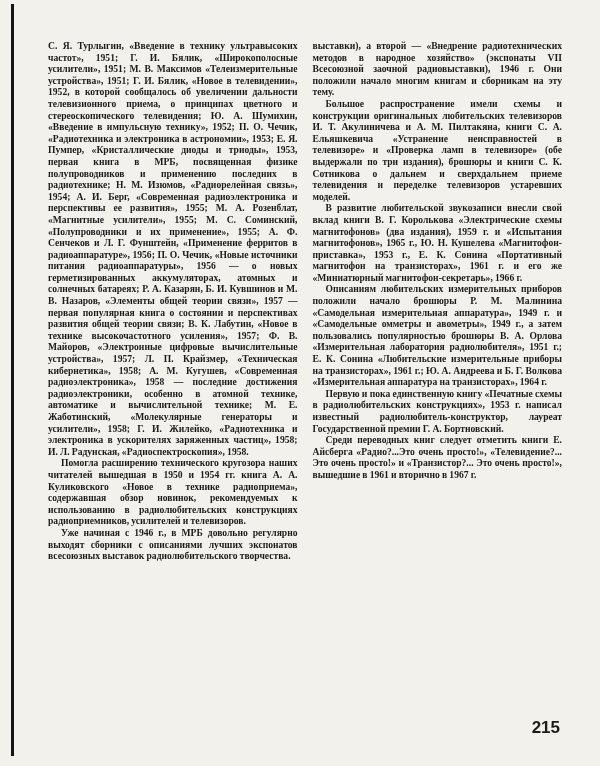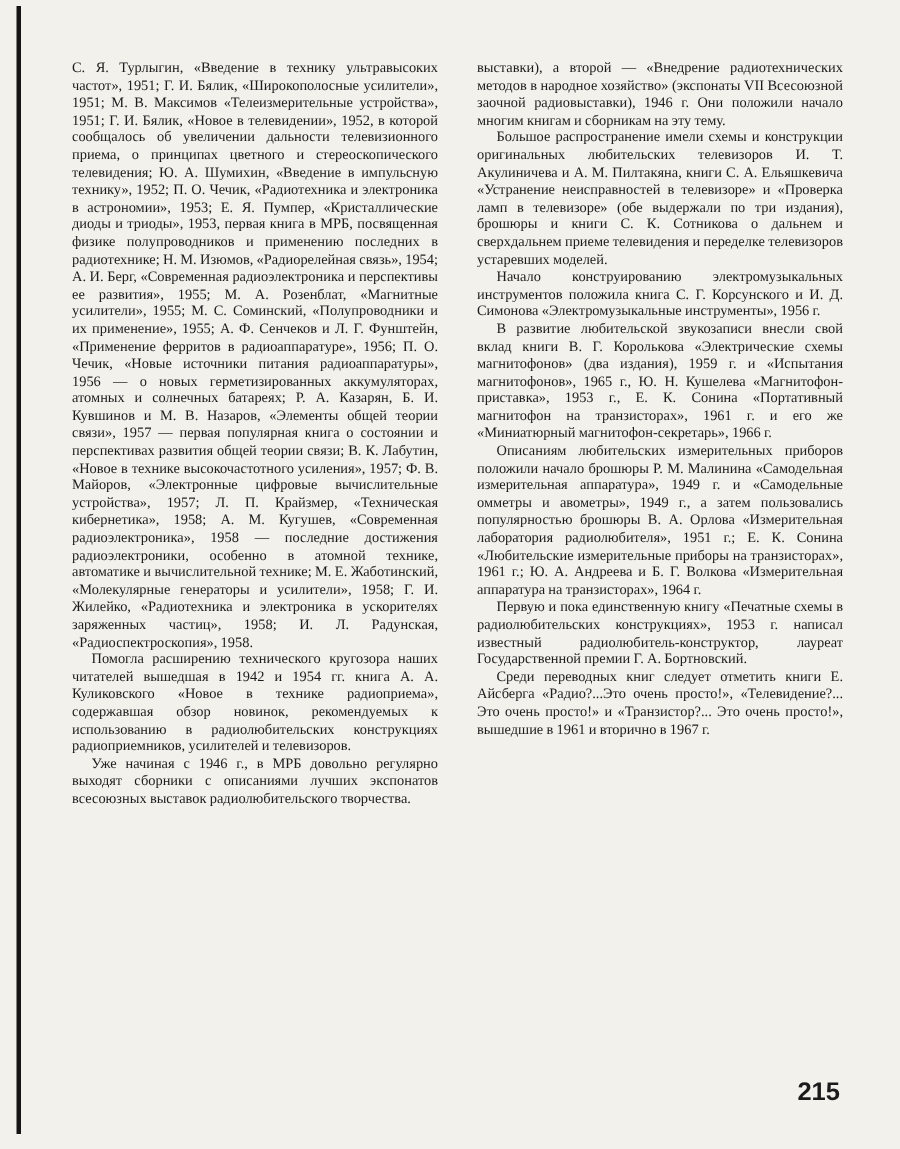--- a/index.html
+++ b/index.html
@@ -24,21 +24,22 @@
     .gutter-line {
       position: absolute;
       left: 11px;
       top: 4px;
       width: 3px;
       height: 752px;
       background: #151515;
     }
     .columns {
       display: flex;
-      gap: 26px;
+      gap: 15px;
+      font-weight: bold;
     }
     .col {
       width: 250px;
       font-size: 9.6px;
       line-height: 11.6px;
       text-align: justify;
       color: #1b1b1b;
       hyphens: auto;
       -webkit-hyphens: auto;
       word-spacing: -0.2px;
@@ -62,28 +63,27 @@
   </style>
 </head>
 <body>
 
 <div class="page">
   <div class="gutter-line"></div>
 
   <div class="columns">
     <div class="col">
       <p class="cont">С. Я. Турлыгин, «Введение в технику ультравысоких частот», 1951; Г. И. Бялик, «Широкополосные усилители», 1951; М. В. Максимов «Телеизмерительные устройства», 1951; Г. И. Бялик, «Новое в телевидении», 1952, в которой сообщалось об увеличении дальности телевизионного приема, о принципах цветного и стереоскопического телевидения; Ю. А. Шумихин, «Введение в импульсную технику», 1952; П. О. Чечик, «Радиотехника и электроника в астрономии», 1953; Е. Я. Пумпер, «Кристаллические диоды и триоды», 1953, первая книга в МРБ, посвященная физике полупроводников и применению последних в радиотехнике; Н. М. Изюмов, «Радиорелейная связь», 1954; А. И. Берг, «Современная радиоэлектроника и перспективы ее развития», 1955; М. А. Розенблат, «Магнитные усилители», 1955; М. С. Соминский, «Полупроводники и их применение», 1955; А. Ф. Сенчеков и Л. Г. Фунштейн, «Применение ферритов в радиоаппаратуре», 1956; П. О. Чечик, «Новые источники питания радиоаппаратуры», 1956 — о новых герметизированных аккумуляторах, атомных и солнечных батареях; Р. А. Казарян, Б. И. Кувшинов и М. В. Назаров, «Элементы общей теории связи», 1957 — первая популярная книга о состоянии и перспективах развития общей теории связи; В. К. Лабутин, «Новое в технике высокочастотного усиления», 1957; Ф. В. Майоров, «Электронные цифровые вычислительные устройства», 1957; Л. П. Крайзмер, «Техническая кибернетика», 1958; А. М. Кугушев, «Современная радиоэлектроника», 1958 — последние достижения радиоэлектроники, особенно в атомной технике, автоматике и вычислительной технике; М. Е. Жаботинский, «Молекулярные генераторы и усилители», 1958; Г. И. Жилейко, «Радиотехника и электроника в ускорителях заряженных частиц», 1958; И. Л. Радунская, «Радиоспектроскопия», 1958.</p>
-      <p>Помогла расширению технического кругозора наших читателей вышедшая в 1942 и 1954 гг. книга А. А. Куликовского «Новое в технике радиоприема», содержавшая обзор новинок, рекомендуемых к использованию в радиолюбительских конструкциях радиоприемников, усилителей и телевизоров.</p>
+      <p>Помогла расширению технического кругозора наших читателей вышедшая в 1950 и 1954 гг. книга А. А. Куликовского «Новое в технике радиоприема», содержавшая обзор новинок, рекомендуемых к использованию в радиолюбительских конструкциях радиоприемников, усилителей и телевизоров.</p>
       <p>Уже начиная с 1946 г., в МРБ довольно регулярно выходят сборники с описаниями лучших экспонатов всесоюзных выставок радиолюбительского творчества.</p>
     </div>
 
     <div class="col">
       <p class="cont">выставки), а второй — «Внедрение радиотехнических методов в народное хозяйство» (экспонаты VII Всесоюзной заочной радиовыставки), 1946 г. Они положили начало многим книгам и сборникам на эту тему.</p>
       <p>Большое распространение имели схемы и конструкции оригинальных любительских телевизоров И. Т. Акулиничева и А. М. Пилтакяна, книги С. А. Ельяшкевича «Устранение неисправностей в телевизоре» и «Проверка ламп в телевизоре» (обе выдержали по три издания), брошюры и книги С. К. Сотникова о дальнем и сверхдальнем приеме телевидения и переделке телевизоров устаревших моделей.</p>
-      <p>Начало конструированию электромузыкальных инструментов положила книга С. Г. Корсунского и И. Д. Симонова «Электромузыкальные инструменты», 1956 г.</p>
       <p>В развитие любительской звукозаписи внесли свой вклад книги В. Г. Королькова «Электрические схемы магнитофонов» (два издания), 1959 г. и «Испытания магнитофонов», 1965 г., Ю. Н. Кушелева «Магнитофон-приставка», 1953 г., Е. К. Сонина «Портативный магнитофон на транзисторах», 1961 г. и его же «Миниатюрный магнитофон-секретарь», 1966 г.</p>
       <p>Описаниям любительских измерительных приборов положили начало брошюры Р. М. Малинина «Самодельная измерительная аппаратура», 1949 г. и «Самодельные омметры и авометры», 1949 г., а затем пользовались популярностью брошюры В. А. Орлова «Измерительная лаборатория радиолюбителя», 1951 г.; Е. К. Сонина «Любительские измерительные приборы на транзисторах», 1961 г.; Ю. А. Андреева и Б. Г. Волкова «Измерительная аппаратура на транзисторах», 1964 г.</p>
       <p>Первую и пока единственную книгу «Печатные схемы в радиолюбительских конструкциях», 1953 г. написал известный радиолюбитель-конструктор, лауреат Государственной премии Г. А. Бортновский.</p>
       <p>Среди переводных книг следует отметить книги Е. Айсберга «Радио?...Это очень просто!», «Телевидение?... Это очень просто!» и «Транзистор?... Это очень просто!», вышедшие в 1961 и вторично в 1967 г.</p>
     </div>
   </div>
 
   <div class="page-number">215</div>
 </div>
 

